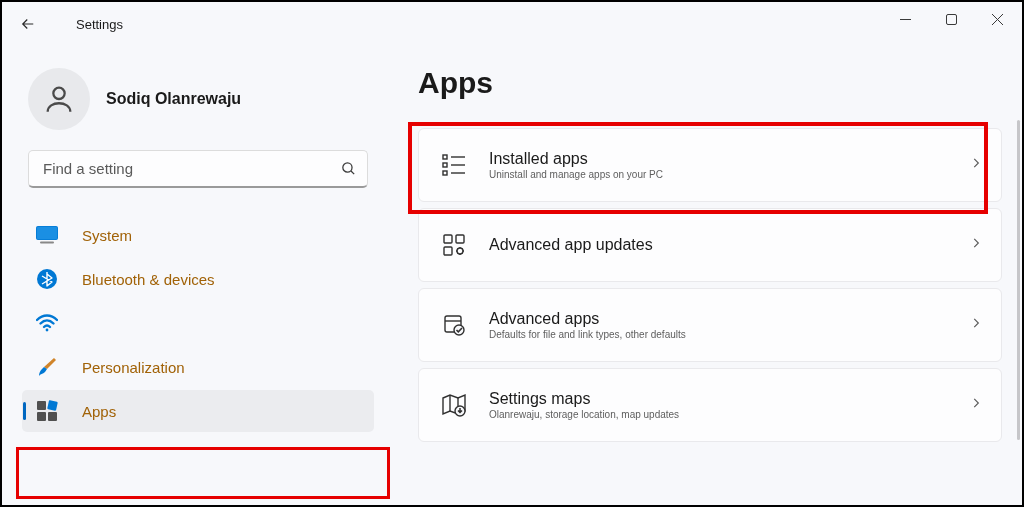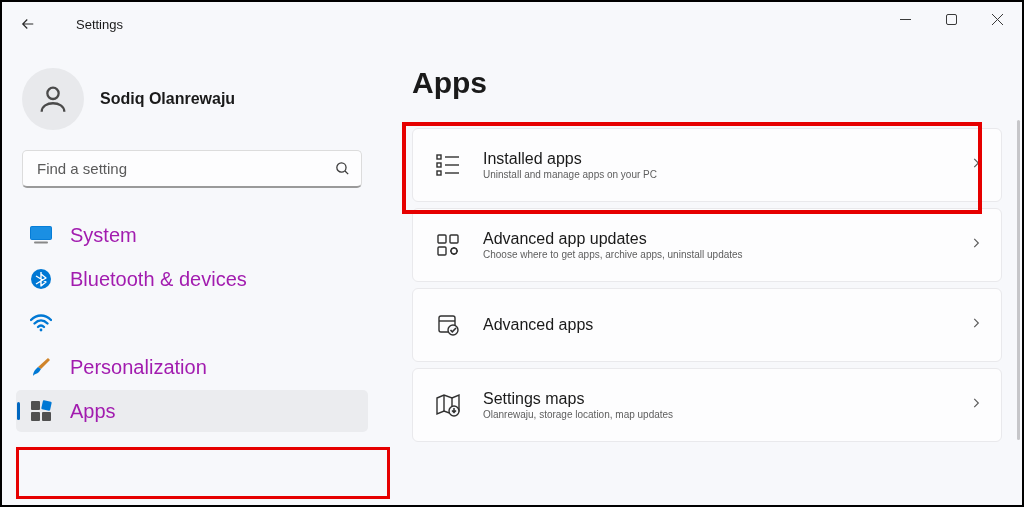--- a/index.html
+++ b/index.html
@@ -51,20 +51,21 @@
       height: 34px;
       display: flex;
       align-items: center;
       justify-content: center;
       color: #3a3a3a;
       cursor: pointer;
     }
     .layout {
       display: flex;
       height: calc(100% - 48px);
+      padding-left: 6px;
     }
     .sidebar {
       width: 380px;
       padding: 16px 12px 0 16px;
       display: flex;
       flex-direction: column;
       gap: 0;
     }
     .profile {
       display: flex;
@@ -136,22 +137,23 @@
     }
     .navitem.selected .nav-ind { display: block; }
     .navicon {
       width: 22px;
       height: 22px;
       display: flex;
       align-items: center;
       justify-content: center;
     }
     .navlabel {
-      font-size: 20px;
-      color: #a21caf;
+      font-size: 15px;
+      color: #a16207;
+      margin-left: 6px;
     }
     .highlight-sidebar {
       position: absolute;
       border: 3px solid #e60000;
       pointer-events: none;
       left: 16px;
       top: 447px;
       width: 374px;
       height: 52px;
       z-index: 50;
@@ -374,40 +376,40 @@
           <svg width="24" height="24" viewBox="0 0 24 24" fill="none" stroke="#303030" stroke-width="1.4">
               <rect x="2" y="2" width="8" height="8" rx="1"></rect>
               <rect x="14" y="2" width="8" height="8" rx="1"></rect>
               <rect x="2" y="14" width="8" height="8" rx="1"></rect>
               <circle cx="18" cy="18" r="3"></circle>
               <path d="M18 14v1M18 21v1M14 18h1M21 18h1M15.5 15.5l.7.7M19.8 19.8l.7.7M15.5 20.5l.7-.7M19.8 16.2l.7-.7"></path>
             </svg>
         </span>
         <div class="card-text">
           <span class="card-title">Advanced app updates</span>
-          <span class="card-sub">Choose where to get apps, archive apps, uninstall updates</span>
         </div>
         <span class="chev">
           <svg width="14" height="14" viewBox="0 0 24 24" fill="none" stroke="#5a5a5a" stroke-width="2">
               <path d="M9 5l7 7-7 7"></path>
             </svg>
         </span>
       </div>
 
       <div class="card">
         <span class="card-icon">
           <svg width="24" height="24" viewBox="0 0 24 24" fill="none" stroke="#303030" stroke-width="1.4">
               <rect x="3" y="3" width="16" height="16" rx="2"></rect>
               <path d="M3 8h16"></path>
               <circle cx="17" cy="17" r="5" fill="#f7f8fb"></circle>
               <path d="M14.5 17l1.8 1.8L20 15" stroke-width="1.6"></path>
             </svg>
         </span>
         <div class="card-text">
           <span class="card-title">Advanced apps</span>
+          <span class="card-sub">Defaults for file and link types, other defaults</span>
         </div>
         <span class="chev">
           <svg width="14" height="14" viewBox="0 0 24 24" fill="none" stroke="#5a5a5a" stroke-width="2">
               <path d="M9 5l7 7-7 7"></path>
             </svg>
         </span>
       </div>
 
       <div class="card">
         <span class="card-icon">

